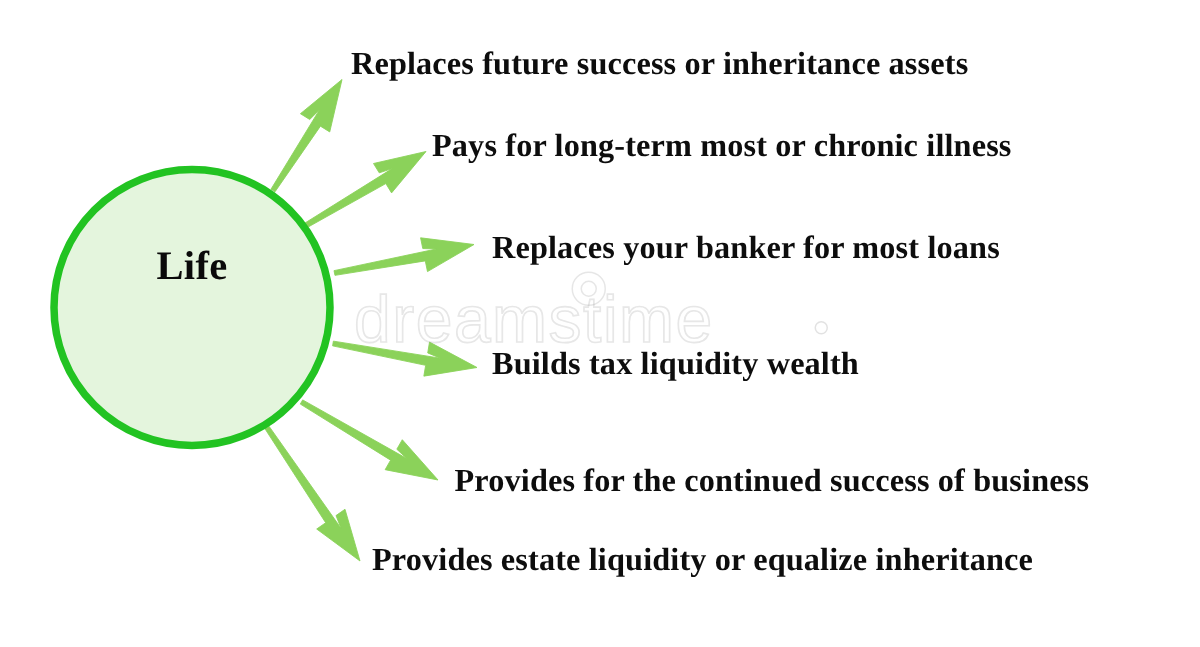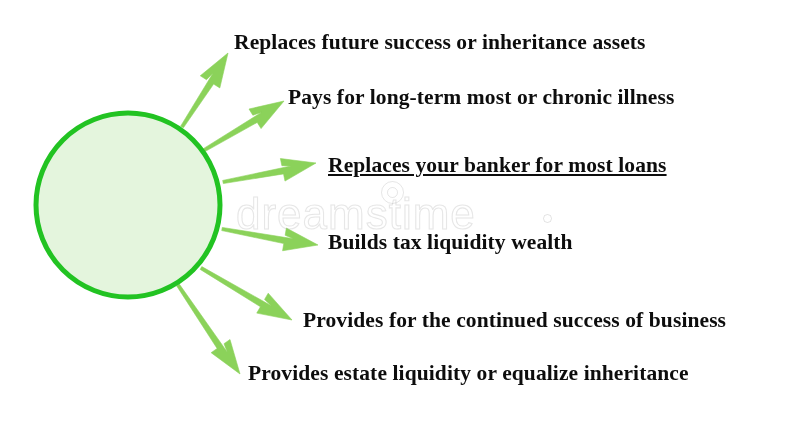--- a/index.html
+++ b/index.html
@@ -122,24 +122,25 @@
       </g>
   </svg>
 
   <div class="wm">
     <div class="wm-text">dreamstime</div>
     <div class="wm-badge"></div>
     <div class="wm-dot"></div>
   </div>
 
   <div class="hub-label">
+    <span class="hub-line">Life</span>
   </div>
 
   <div id="branch-label-layer">
       <div class="branch-label" style="left: 234px; top: 32px;">Replaces future success or inheritance assets</div>
       <div class="branch-label" style="left: 288px; top: 87px;">Pays for long-term most or chronic illness</div>
-      <div class="branch-label" style="left: 328px; top: 155px; text-decoration: underline;">Replaces your banker for most loans</div>
+      <div class="branch-label" style="left: 328px; top: 155px;">Replaces your banker for most loans</div>
       <div class="branch-label" style="left: 328px; top: 232px;">Builds tax liquidity wealth</div>
       <div class="branch-label" style="left: 303px; top: 310px;">Provides for the continued success of business</div>
       <div class="branch-label" style="left: 248px; top: 363px;">Provides estate liquidity or equalize inheritance</div>
     </div>
 
 </div>
 
 </body></html>

